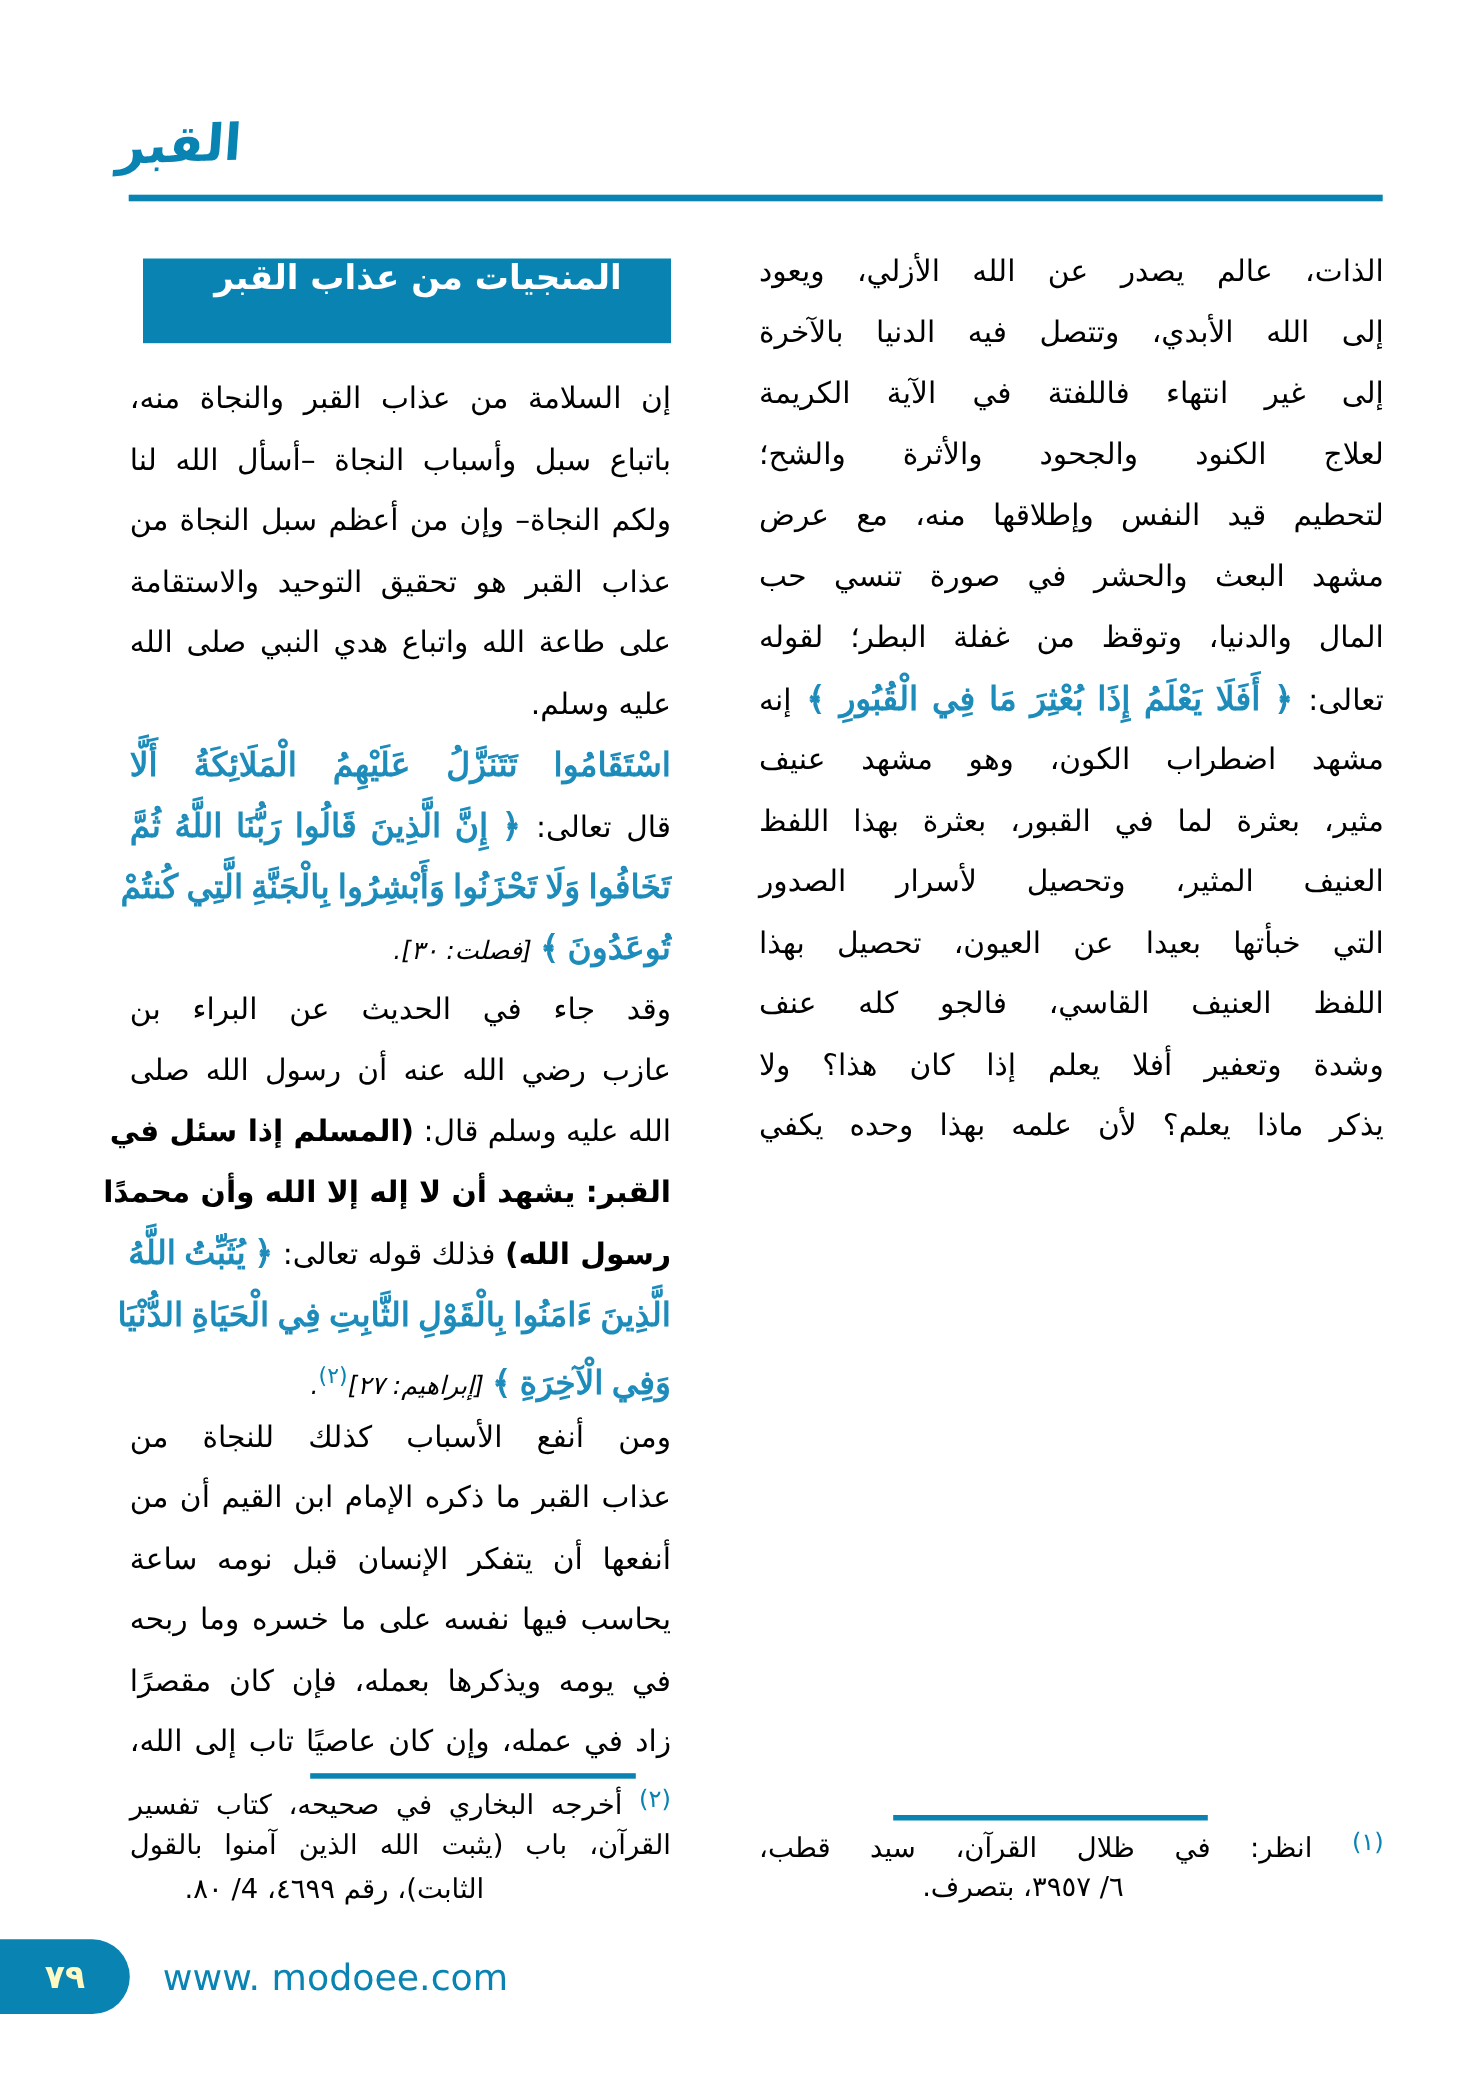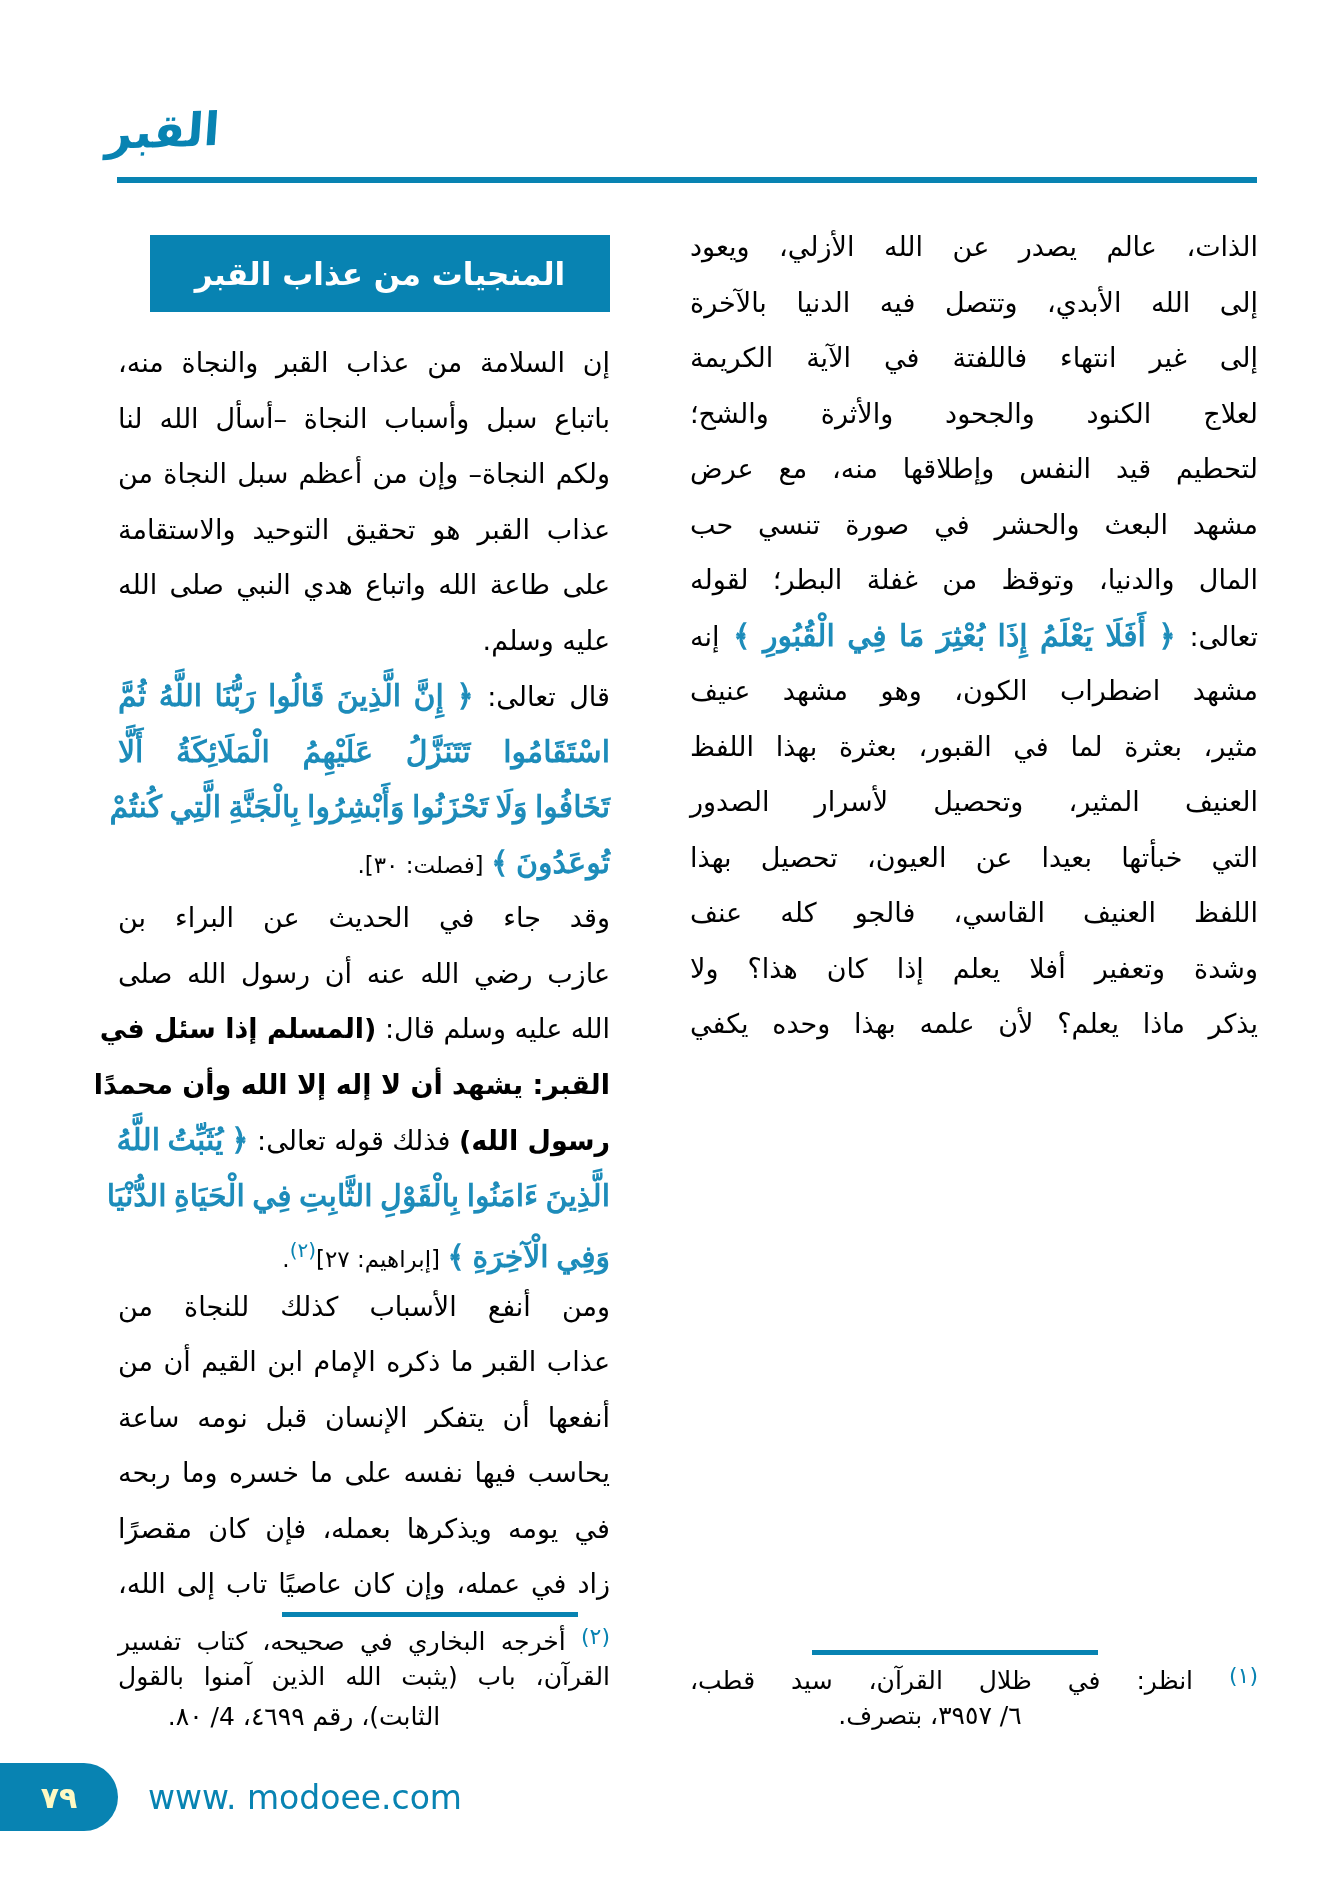--- a/index.html
+++ b/index.html
@@ -10,33 +10,33 @@
   .abs{position:absolute;}
   .page-title{
     left:106px;top:104px;font-size:46px;font-weight:bold;color:#0883b2;
     transform:rotate(-2deg) skewX(-6deg);letter-spacing:1px;
   }
   .head-rule{left:117px;top:177px;width:1140px;height:6px;background:#0883b2;}
   .column{direction:rtl;}
   .col-right{left:690px;top:219px;width:568px;}
   .col-left{left:118px;top:235px;width:492px;}
   .section-box{
-    width:460px;height:77px;background:#0883b2;display:flex;align-items:center;
-    justify-content:center;margin-bottom:23px;
+    width:460px;height:77px;background:#0883b2;display:flex;
+    justify-content:center;margin-bottom:23px;padding-left:20px;
   }
   .section-box span{color:#fff;font-weight:bold;font-size:31px;}
   .line{
     height:55.5px;line-height:55.5px;text-align:justify;text-align-last:justify;
     white-space:nowrap;font-size:27px;
   }
   .line.end{text-align-last:right;}
   .seg-body{color:#000;}
   .seg-bold{color:#000;font-weight:bold;}
   .seg-verse{color:#1d8cba;font-size:30px;font-weight:bold;font-family:Liberation Serif, serif;}
-  .seg-ref{color:#000;font-size:23px;}
+  .seg-ref{color:#000;font-size:23px;font-style:italic;}
   .seg-fnmark{color:#0883b2;font-size:20px;vertical-align:10px;}
   .fn-sep{height:5px;background:#0883b2;}
   .fn-sep-left{left:282px;top:1612px;width:296px;}
   .fn-sep-right{left:812px;top:1650px;width:286px;}
   .fnblock{direction:rtl;}
   .fn-left{left:118px;top:1617px;width:492px;}
   .fn-right{left:690px;top:1656px;width:568px;}
   .fnline{
     height:40px;line-height:40px;font-size:25px;text-align:justify;
     text-align-last:justify;white-space:nowrap;
@@ -77,22 +77,22 @@
   <div class="section-box">
     <span>المنجيات من عذاب القبر</span>
   </div>
   <div id="col-left-lines">
       <div class="line"><span class="seg-body">إن السلامة من عذاب القبر والنجاة منه،</span></div>
       <div class="line"><span class="seg-body">باتباع سبل وأسباب النجاة –أسأل الله لنا</span></div>
       <div class="line"><span class="seg-body">ولكم النجاة– وإن من أعظم سبل النجاة من</span></div>
       <div class="line"><span class="seg-body">عذاب القبر هو تحقيق التوحيد والاستقامة</span></div>
       <div class="line"><span class="seg-body">على طاعة الله واتباع هدي النبي صلى الله</span></div>
       <div class="line end"><span class="seg-body">عليه وسلم.</span></div>
+      <div class="line"><span class="seg-verse">اسْتَقَامُوا تَتَنَزَّلُ عَلَيْهِمُ الْمَلَائِكَةُ أَلَّا</span></div>
       <div class="line"><span class="seg-body">قال تعالى: </span><span class="seg-verse">﴿ إِنَّ الَّذِينَ قَالُوا رَبُّنَا اللَّهُ ثُمَّ</span></div>
-      <div class="line"><span class="seg-verse">اسْتَقَامُوا تَتَنَزَّلُ عَلَيْهِمُ الْمَلَائِكَةُ أَلَّا</span></div>
       <div class="line"><span class="seg-verse">تَخَافُوا وَلَا تَحْزَنُوا وَأَبْشِرُوا بِالْجَنَّةِ الَّتِي كُنتُمْ</span></div>
       <div class="line end"><span class="seg-verse">تُوعَدُونَ ﴾</span><span class="seg-ref"> [فصلت: ٣٠].</span></div>
       <div class="line"><span class="seg-body">وقد جاء في الحديث عن البراء بن</span></div>
       <div class="line"><span class="seg-body">عازب رضي الله عنه أن رسول الله صلى</span></div>
       <div class="line"><span class="seg-body">الله عليه وسلم قال: </span><span class="seg-bold">(المسلم إذا سئل في</span></div>
       <div class="line"><span class="seg-bold">القبر: يشهد أن لا إله إلا الله وأن محمدًا</span></div>
       <div class="line"><span class="seg-bold">رسول الله)</span><span class="seg-body"> فذلك قوله تعالى: </span><span class="seg-verse">﴿ يُثَبِّتُ اللَّهُ</span></div>
       <div class="line"><span class="seg-verse">الَّذِينَ ءَامَنُوا بِالْقَوْلِ الثَّابِتِ فِي الْحَيَاةِ الدُّنْيَا</span></div>
       <div class="line end"><span class="seg-verse">وَفِي الْآخِرَةِ ﴾</span><span class="seg-ref"> [إبراهيم: ٢٧]</span><span class="seg-fnmark">(٢)</span><span class="seg-ref">.</span></div>
       <div class="line"><span class="seg-body">ومن أنفع الأسباب كذلك للنجاة من</span></div>

